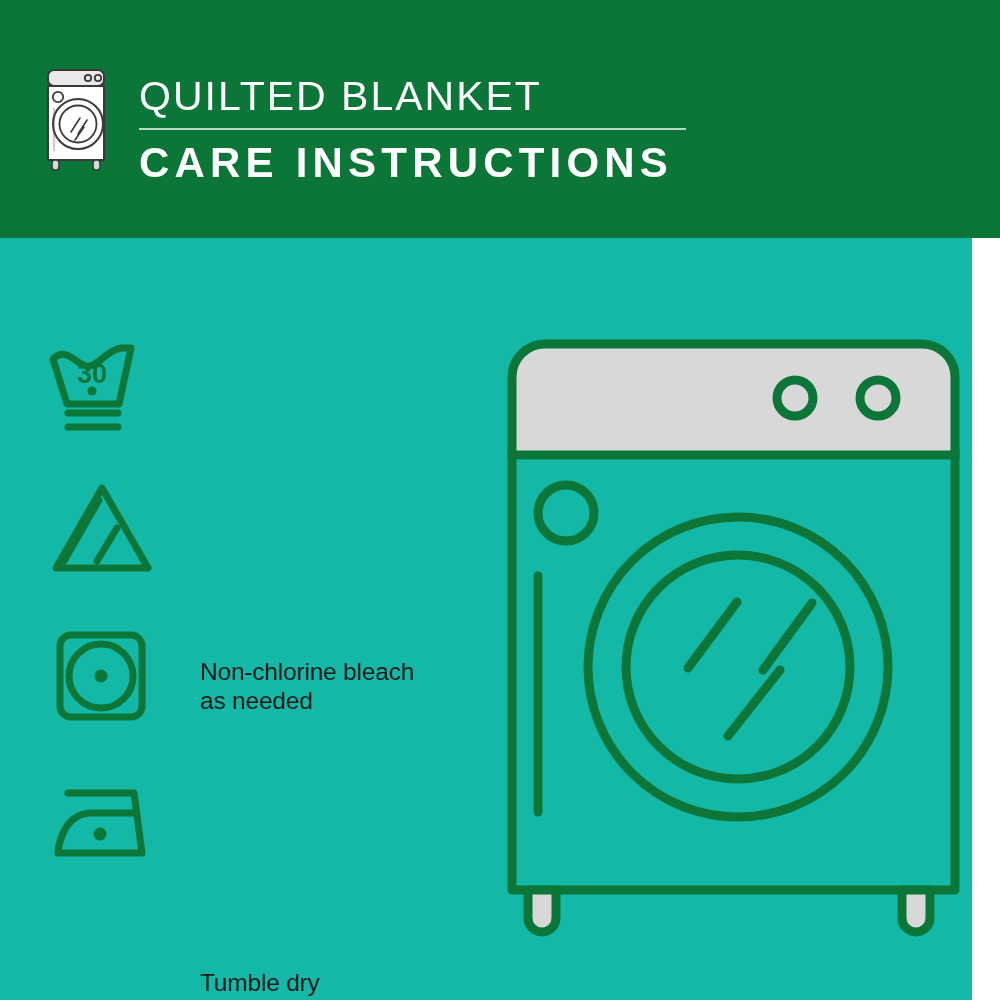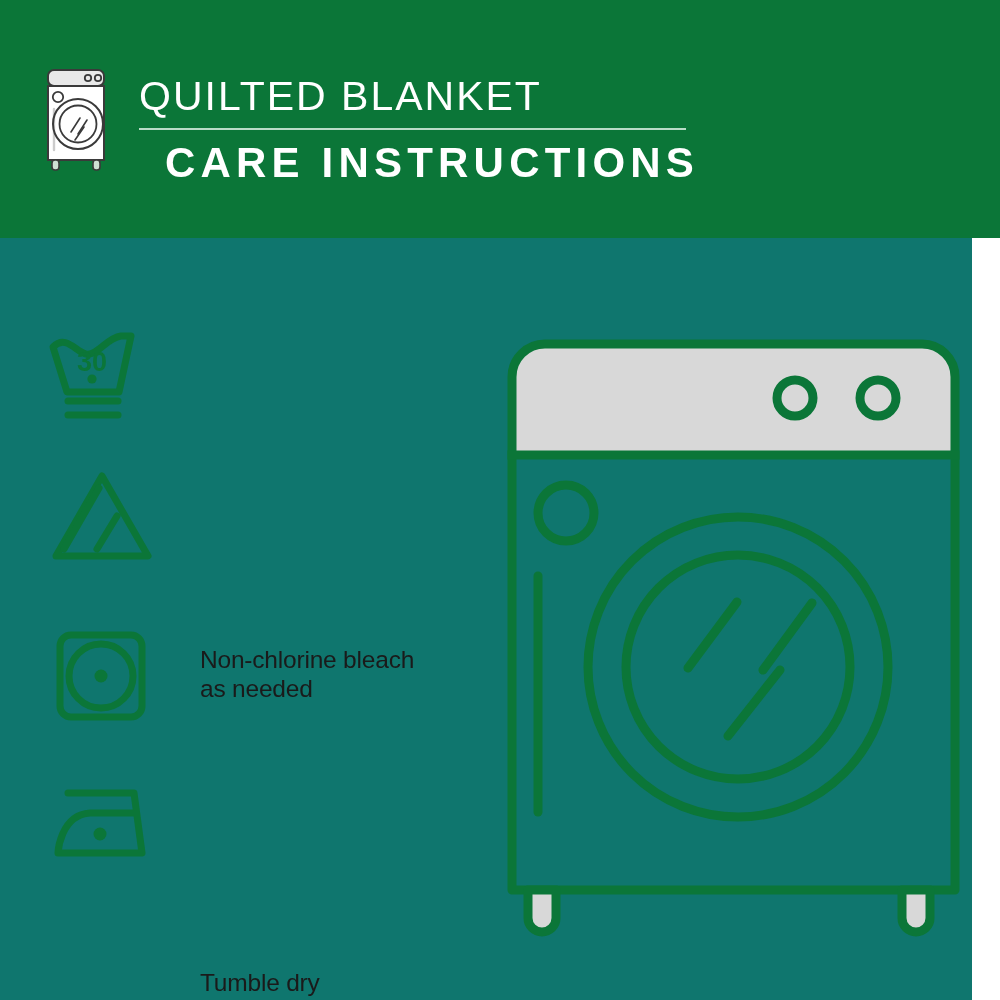--- a/index.html
+++ b/index.html
@@ -5,21 +5,21 @@
   * { margin:0; padding:0; box-sizing:border-box; }
   html,body{
     width:1000px; height:1000px;
     background:#ffffff;
     font-family:"Liberation Sans", sans-serif;
     overflow:hidden;
   }
   #page{
     position:relative;
     width:972px; height:1000px;
-    background:#0f766e;
+    background:#14b8a6;
   }
 
   
   #header{
     position:absolute;
     left:0; top:0;
     width:1000px; height:238px;
     background:#0b7638;
   }
   #header-logo{
@@ -49,21 +49,20 @@
     margin-bottom:9px;
   }
   #title-line2{
     font-family:"Liberation Sans", sans-serif;
     color:#ffffff;
     font-size:42px;
     font-weight:600;
     letter-spacing:5.2px;
     line-height:48px;
     white-space:nowrap;
-    text-align:right;
   }
 
   
   #care-list{
     position:absolute;
     left:0; top:330px;
     width:480px;
   }
   .care-row{
     position:absolute;
@@ -81,22 +80,22 @@
     left:200px;
     color:#1a1a1a;
     font-family:"Liberation Sans", sans-serif;
     font-size:24.5px;
     font-weight:400;
     line-height:29px;
     letter-spacing:-0.2px;
     white-space:pre-line;
   }
 
-  #row-wash   { top:0px;text-decoration:underline;   }
-  #row-bleach { top:140px;text-decoration:underline; }
+  #row-wash   { top:12px;text-decoration:underline;   }
+  #row-bleach { top:152px;text-decoration:underline; }
   #row-dry    { top:300px;text-align:center; }
   #row-iron   { top:445px; }
 
   #row-wash   .care-text { top:28px; }
   #row-bleach .care-text { top:175px; }
   #row-dry    .care-text { top:338px; }
 
   #row-bleach .care-icon { left:50px; }
   #row-dry    .care-icon { left:55px; }
   #row-iron   .care-icon { left:50px; }

